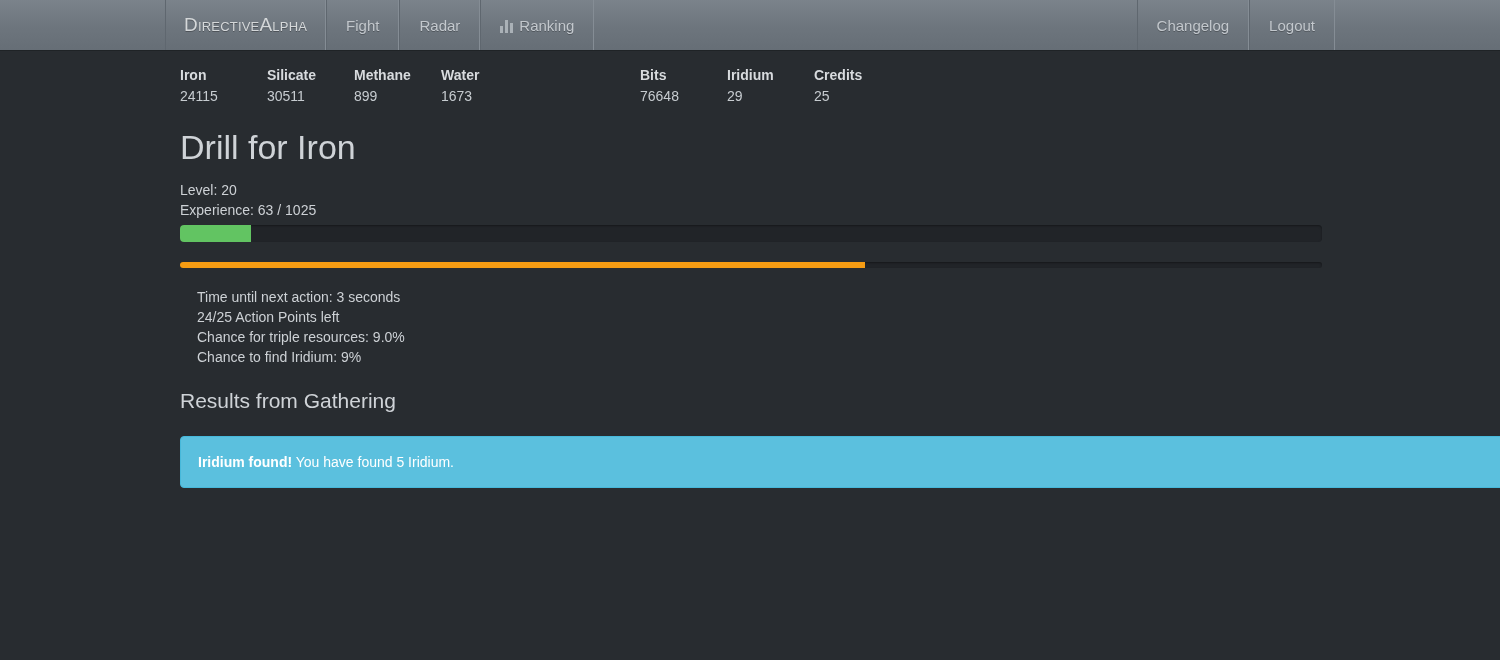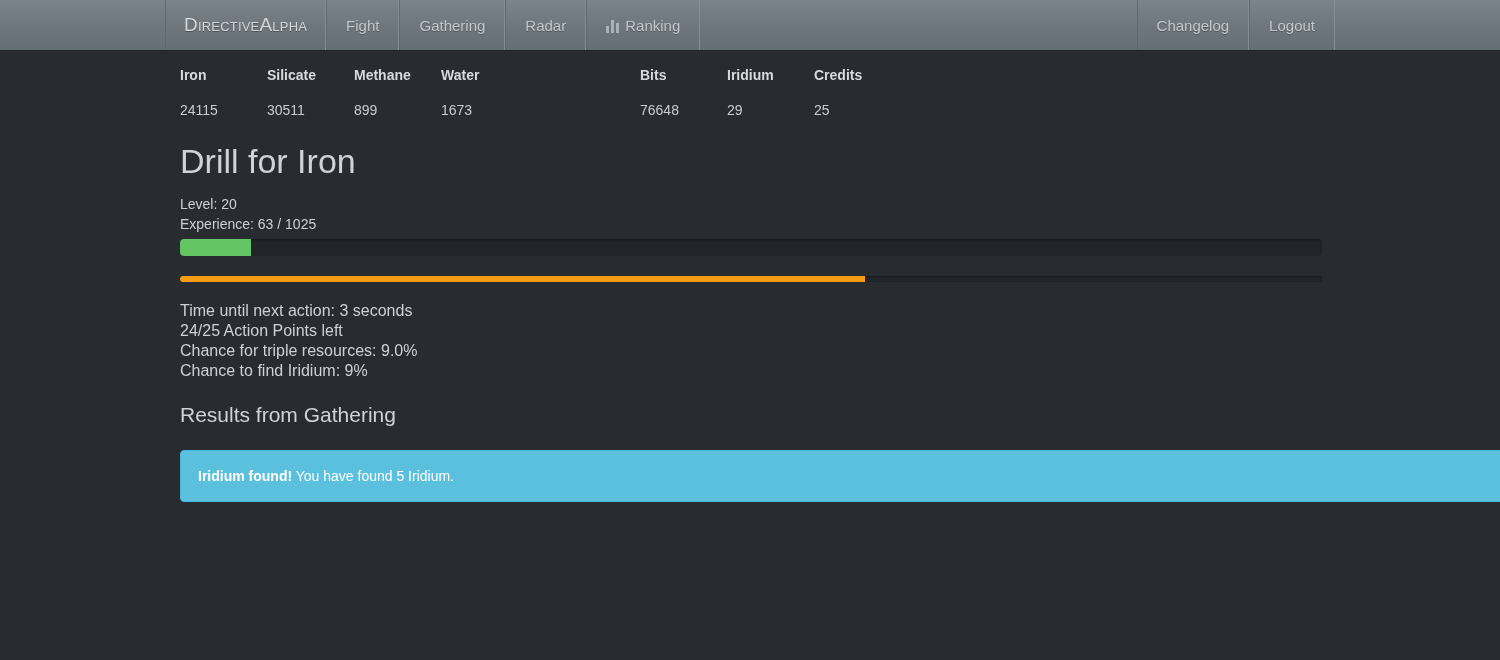--- a/index.html
+++ b/index.html
@@ -111,21 +111,20 @@
     line-height: 21px;
   }
   .res-name {
     font-weight: bold;
     color: #d8dbde;
     font-size: 14px;
   }
   .res-val {
     color: #c7ccd0;
     font-size: 14px;
-    margin-top: 14px;
   }
 
   h1.page-title {
     font-size: 34px;
     font-weight: normal;
     color: #cfd3d7;
     margin: 22px 0 14px 0;
     line-height: 1.1;
   }
 
@@ -148,23 +147,24 @@
     height: 6px;
     border-radius: 3px;
     margin-top: 20px;
   }
   .bar { height: 100%; }
   .bar.green { background: #62c462; }
   .bar.orange { background: #f59c13; }
 
   .status-block {
     margin-top: 19px;
-    font-size: 16px;
+    font-size: 14px;
     line-height: 20px;
     color: #cdd1d5;
+    margin-left: 17px;
   }
 
   h3.section-title {
     font-size: 21px;
     font-weight: normal;
     color: #cfd3d7;
     margin: 21px 0 10px 0;
     line-height: 1.2;
   }
 
@@ -197,23 +197,20 @@
 
     <div class="nav-left">
       <div class="brand">
         <span>DirectiveAlpha</span>
       </div>
 
       <div class="nav-item">
         <span>Fight</span>
       </div>
 
-      <div class="nav-item">
-        <span>Gathering</span>
-      </div>
 
       <div class="nav-item">
         <span>Radar</span>
       </div>
 
       <div class="nav-item">
         <span class="rank-icon">
           <span></span>
             <span></span>
             <span></span>

